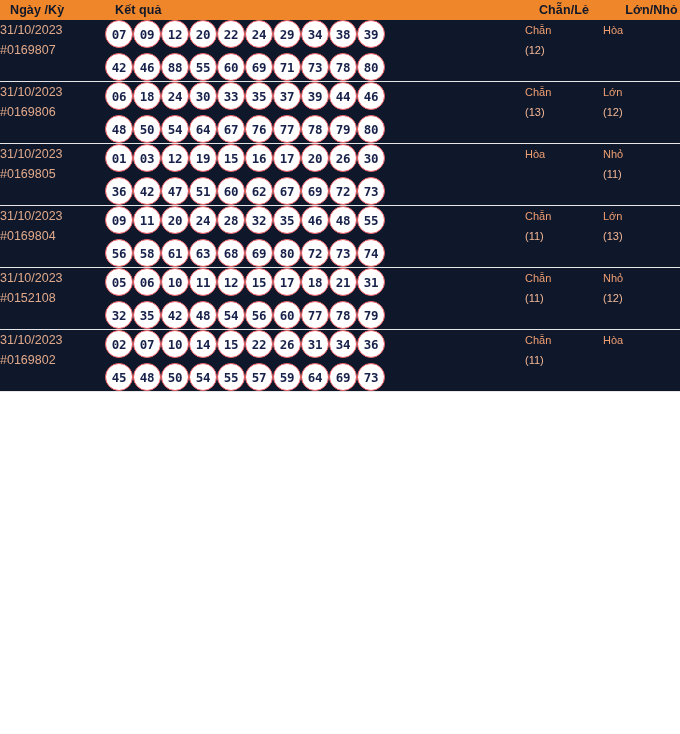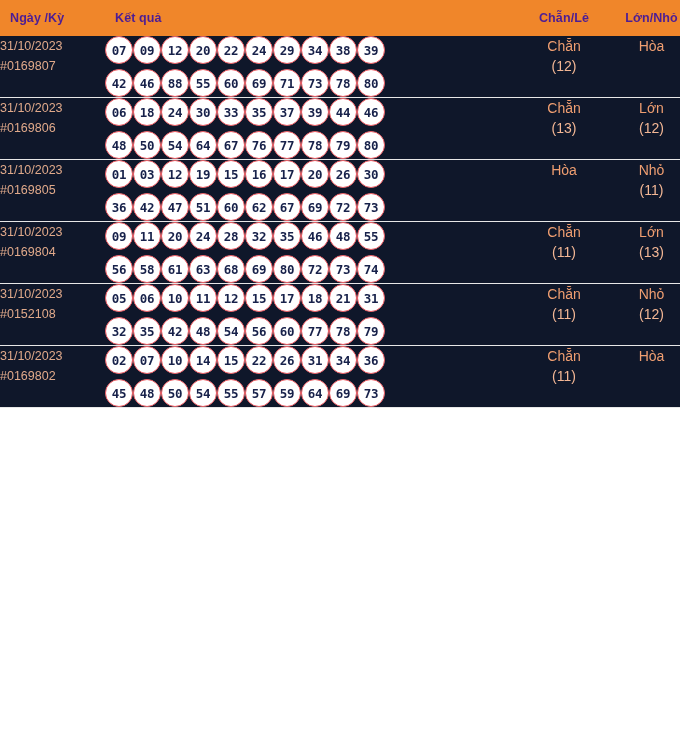--- a/index.html
+++ b/index.html
@@ -19,26 +19,26 @@
     border-collapse: collapse;
     table-layout: fixed;
   }
 
   
   .table-head {
     background: #f0862a;
   }
   .table-head th {
     background: #f0862a;
-    color: #4c1d95;
+    color: #0f172a;
     font-size: 12.5px;
     font-weight: bold;
     text-align: left;
     padding: 0;
-    height: 36px;
+    height: 20px;
     vertical-align: middle;
     letter-spacing: 0.1px;
     white-space: nowrap;
   }
   th.col-date   { width: 95px;  padding-left: 10px; }
   th.col-result { width: 410px; padding-left: 10px; }
   th.col-parity { width: 78px;  text-align: center; }
   th.col-size   { width: 97px;  text-align: center; }
 
   
@@ -84,24 +84,24 @@
     font-size: 12.5px;
     font-weight: bold;
     display: flex;
     align-items: center;
     justify-content: center;
     box-sizing: border-box;
     letter-spacing: -0.3px;
   }
 
   .cell-parity, .cell-size {
-    text-align: center;
+    text-align: left;
     padding-top: 14px;
     color: #ef9e71;
-    font-size: 14px;
+    font-size: 11px;
     line-height: 20px;
   }
   .cell-parity { width: 78px; }
   .cell-size   { width: 97px; }
   .cell-parity .tag-label,
   .cell-size .tag-label { display: block; color: #ef9e71; }
   .cell-parity .tag-count,
   .cell-size .tag-count { display: block; color: #f3b795; }
   .tag-count:empty { display: none; }
 

